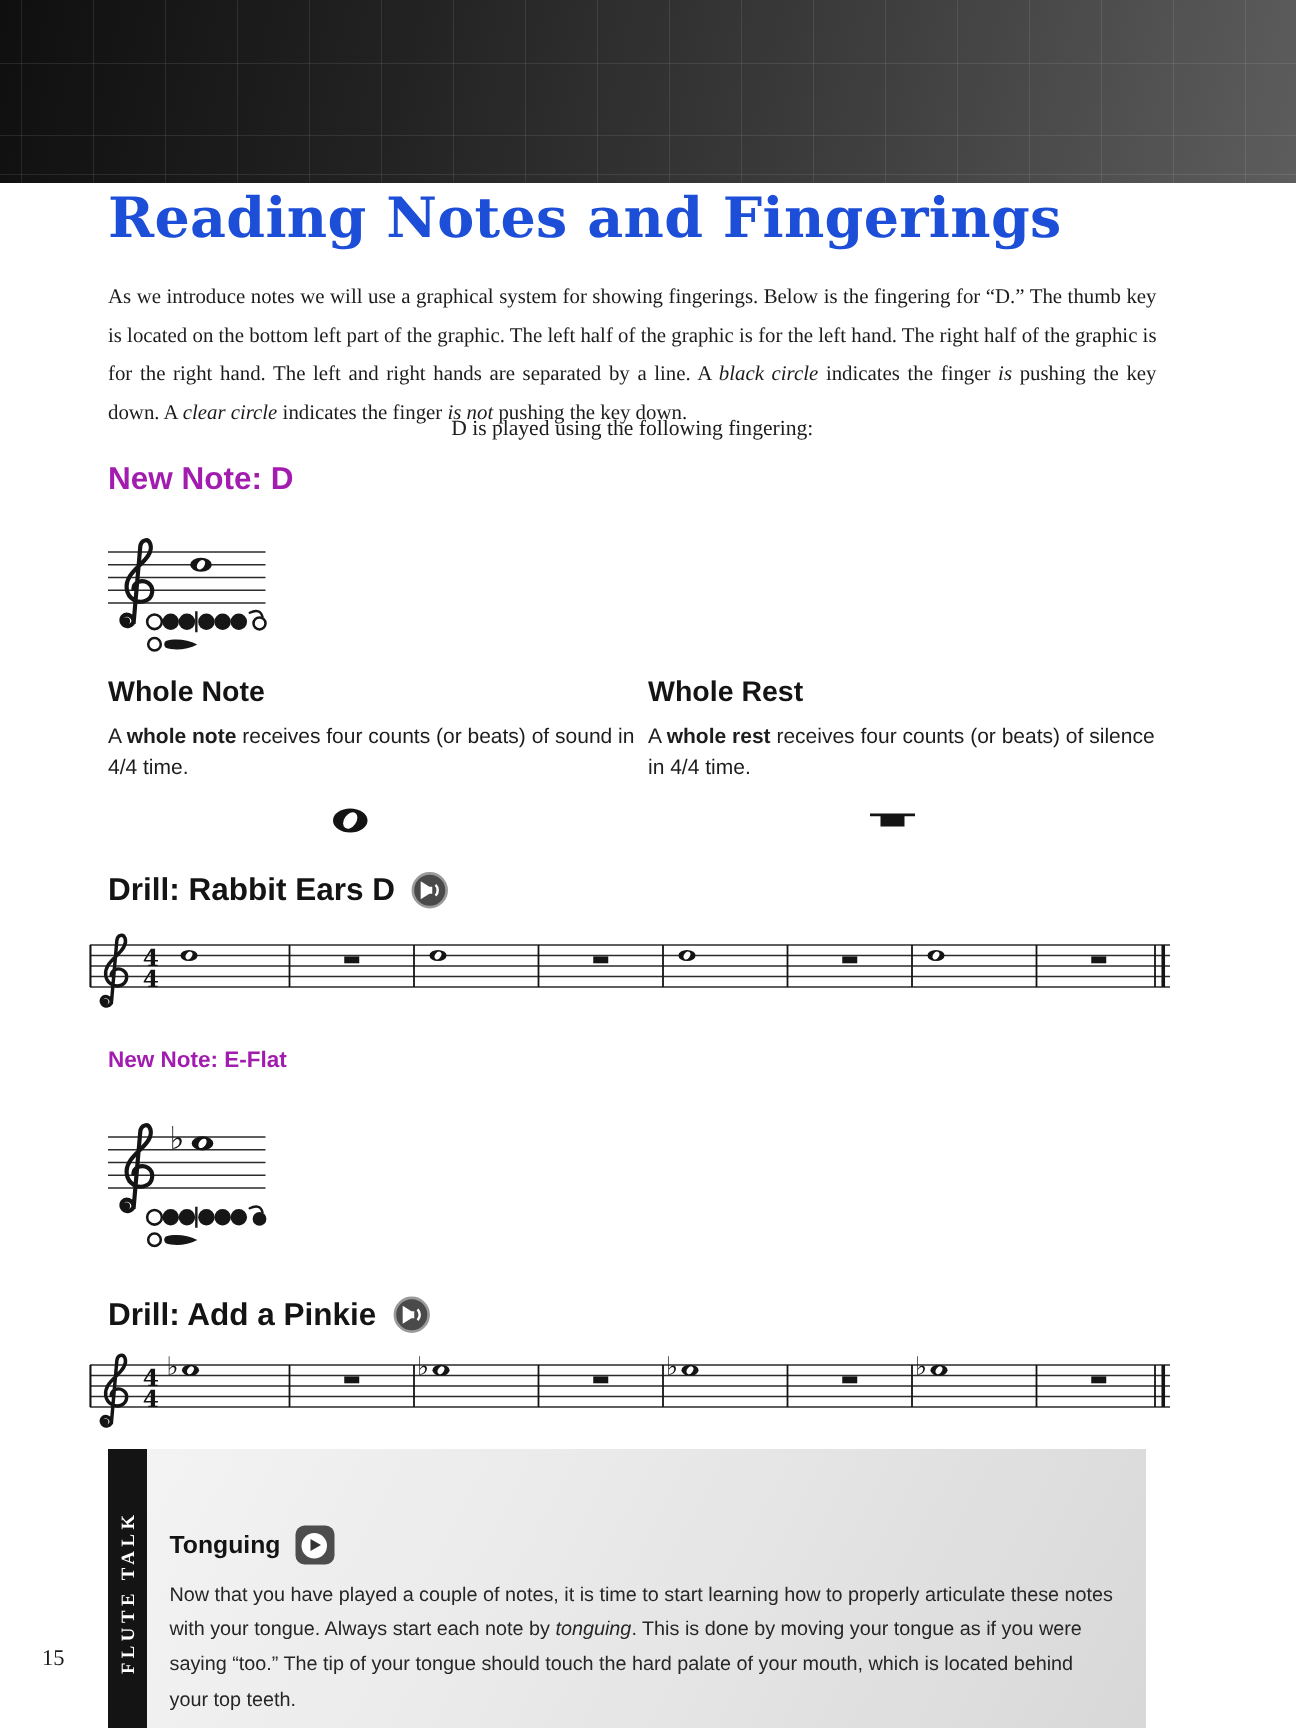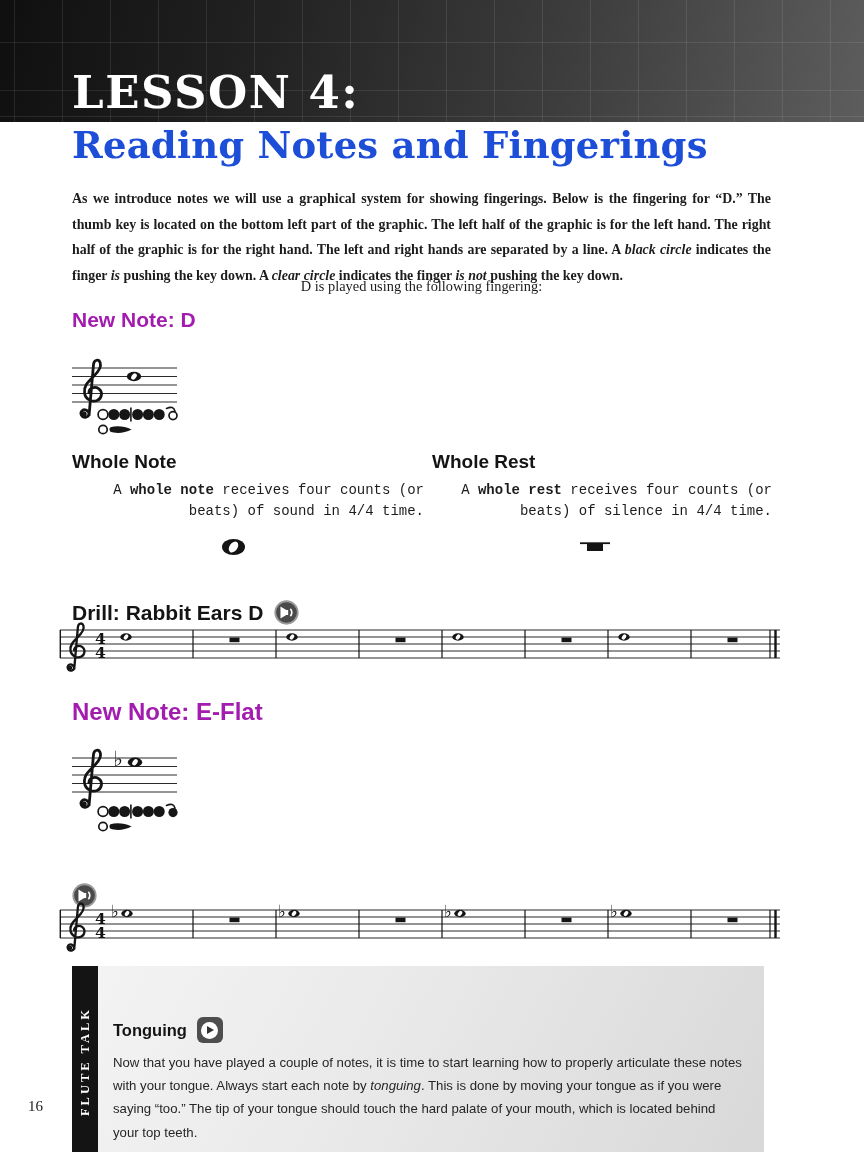--- a/index.html
+++ b/index.html
@@ -13,33 +13,33 @@
                            repeating-linear-gradient(to bottom,rgba(255,255,255,.09) 0 1px,transparent 1px 48px);
           background-position:14px -6px;}
   .kicker{position:absolute;left:72px;bottom:3px;margin:0;color:#fff;
           font-family:"DejaVu Serif",serif;font-weight:800;font-size:45px;letter-spacing:1.5px;}
   .subtitle{position:absolute;left:72px;top:123px;margin:0;color:#1d4ed8;
           font-family:"DejaVu Serif",serif;font-weight:600;font-size:37px;letter-spacing:.2px;}
   
   .body-text{position:absolute;left:72px;width:699px;margin:0;font-size:13.9px;line-height:25.6px;
           text-align:justify;color:#1c1c1c;}
   .p2{top:274px;text-align:center;font-size:14.4px;}
-  .intro{top:186px;font-weight:bold;}
+  .intro{top:186px;}
   .it{font-style:italic;} .bd{font-weight:bold;}
   
   .sans-h{position:absolute;margin:0;font-family:"Liberation Sans",sans-serif;font-weight:600;color:#a21caf;}
   .h-noteD{left:72px;top:308px;font-size:21px;}
-  .h-noteEb{left:72px;top:698px;font-size:24px;}
+  .h-noteEb{left:72px;top:698px;font-size:15px;}
   .colh{font-size:19px;font-family:"Liberation Sans",sans-serif;font-weight:600;color:#141414;margin:0;}
   .col{position:absolute;top:451px;}
   .colL{left:72px;width:352px;} .colR{left:432px;width:340px;}
-  .colp{margin:7px 0 0 0;font-size:14px;line-height:21.4px;font-family:Liberation Mono, monospace;color:#1c1c1c;text-align:right;}
+  .colp{margin:7px 0 0 0;font-size:14px;line-height:21.4px;font-family:Liberation Sans, sans-serif;color:#1c1c1c;}
   .glyphrow{margin:15px 0 0 148px;}
   
-  .drillrow{position:absolute;display:flex;align-items:center;gap:11px;margin-top:19px;}
+  .drillrow{position:absolute;display:flex;align-items:center;gap:11px;}
   .drillrow h3{margin:0;font-family:"Liberation Sans",sans-serif;font-weight:600;font-size:21px;color:#141414;}
   .dr1{left:72px;top:581px;} .dr2{left:72px;top:864px;}
   .abs{position:absolute;}
   
   .tsig{font-family:"DejaVu Serif",serif;font-weight:700;font-size:15.5px;fill:#141414;text-anchor:middle;}
   .flat{font-family:"DejaVu Sans",sans-serif;fill:#141414;text-anchor:middle;}
   
   .ftbox{position:absolute;left:72px;top:966px;width:692px;min-height:124px;display:flex;
          background:linear-gradient(118deg,#f4f4f4 0%,#e9e9e9 45%,#d8d8d8 100%);}
   .fttab{width:26px;background:#141414;display:flex;align-items:center;justify-content:center;flex:0 0 26px;}
@@ -75,21 +75,20 @@
         <ellipse rx="1.9" ry="2.8" transform="rotate(35)" fill="#fff"></ellipse>
       </g>
       <g id="wr">
           <rect x="-5" y="0.6" width="10" height="4.6" fill="#141414"></rect>
         </g>
     </defs>
   </svg>
 
   <header class="banner">
     <div class="banner-grid"></div>
-    <h1 class="kicker">LESSON 4:</h1>
   </header>
   <h2 class="subtitle">Reading Notes and Fingerings</h2>
 
   <p class="body-text intro"><span>As we introduce notes we will use a graphical system for showing fingerings. Below is the fingering for “D.” The thumb key is located on the bottom left part of the graphic. The left half of the graphic is for the left hand. The right half of the graphic is for the right hand. The left and right hands are separated by a line. A </span><span class="it">black circle</span><span> indicates the finger </span><span class="it">is</span><span> pushing the key down. A </span><span class="it">clear circle</span><span> indicates the finger </span><span class="it">is not</span><span> pushing the key down.</span></p>
   <p class="body-text p2">D is played using the following fingering:</p>
 
   <h3 class="sans-h h-noteD">New Note: D</h3>
   <svg class="abs" style="left:72px;top:345px" width="110" height="80" viewBox="0 0 110 80">
     <path d="M0 23 H105 M0 31.5 H105 M0 40 H105 M0 48.5 H105 M0 57 H105" stroke="#2b2b2b" stroke-width="1.1"></path>
     <use href="#clef" transform="translate(1,10.9) scale(1.214)"></use>
@@ -176,20 +175,21 @@
     <circle cx="42.6" cy="11.5" r="5.5" fill="#161616"></circle>
     <circle cx="53.4" cy="11.5" r="5.5" fill="#161616"></circle>
     <circle cx="64.2" cy="11.5" r="5.5" fill="#161616"></circle>
     <path d="M71.5 5.5 Q78.5 2.2 80 8.2" fill="none" stroke="#161616" stroke-width="1.6" stroke-linecap="round"></path>
     <circle cx="78" cy="12.6" r="4.6" fill="#161616"></circle>
     <circle cx="8" cy="26.5" r="4.2" fill="#fff" stroke="#161616" stroke-width="1.7"></circle>
     <path d="M15.5 24.3 C22 22.4 30 23.4 36.5 26.6 C30 30.2 21 30.8 15.5 28.8 C14.1 27.3 14.1 25.7 15.5 24.3 Z" fill="#161616"></path>
   </svg>
 
   <div class="drillrow dr2">
+    <h3>Drill: Add a Pinkie</h3>
     <svg width="25" height="25" viewBox="0 0 24 24">
       <circle cx="12" cy="12" r="10.8" fill="#4a4a4a" stroke="#9a9a9a" stroke-width="1.7"></circle>
       <path d="M6.2 6.2 L11.8 9.7 L13.6 9.7 L13.6 14.3 L11.8 14.3 L6.2 17.8 Z" fill="#fff"></path>
       <path d="M15.7 8.6 A4.8 4.8 0 0 1 15.7 15.4" stroke="#fff" stroke-width="1.6" fill="none"></path>
     </svg>
   </div>
   <svg class="abs" style="left:58px;top:890px" width="724" height="64" viewBox="0 0 724 64">
     <path d="M2 20 H722 M2 27 H722 M2 34 H722 M2 41 H722 M2 48 H722" stroke="#2b2b2b" stroke-width="1.05"></path>
     <line x1="2.3" y1="20" x2="2.3" y2="48" stroke="#141414" stroke-width="1.4"></line>
     <use href="#clef" transform="translate(3,10)"></use>
@@ -230,14 +230,14 @@
         <div class="playbtn">
           <div class="circ">
               <div class="tri"></div>
             </div>
         </div>
       </div>
       <p class="ftbody"><span>Now that you have played a couple of notes, it is time to start learning how to properly articulate these notes with your tongue. Always start each note by </span><span class="it">tonguing</span><span>. This is done by moving your tongue as if you were saying “too.” The tip of your tongue should touch the hard palate of your mouth, which is located behind your top teeth.</span></p>
     </div>
   </aside>
 
-  <div class="pagenum">16</div>
+  <div class="pagenum">15</div>
 </div>
 
 </body></html>

